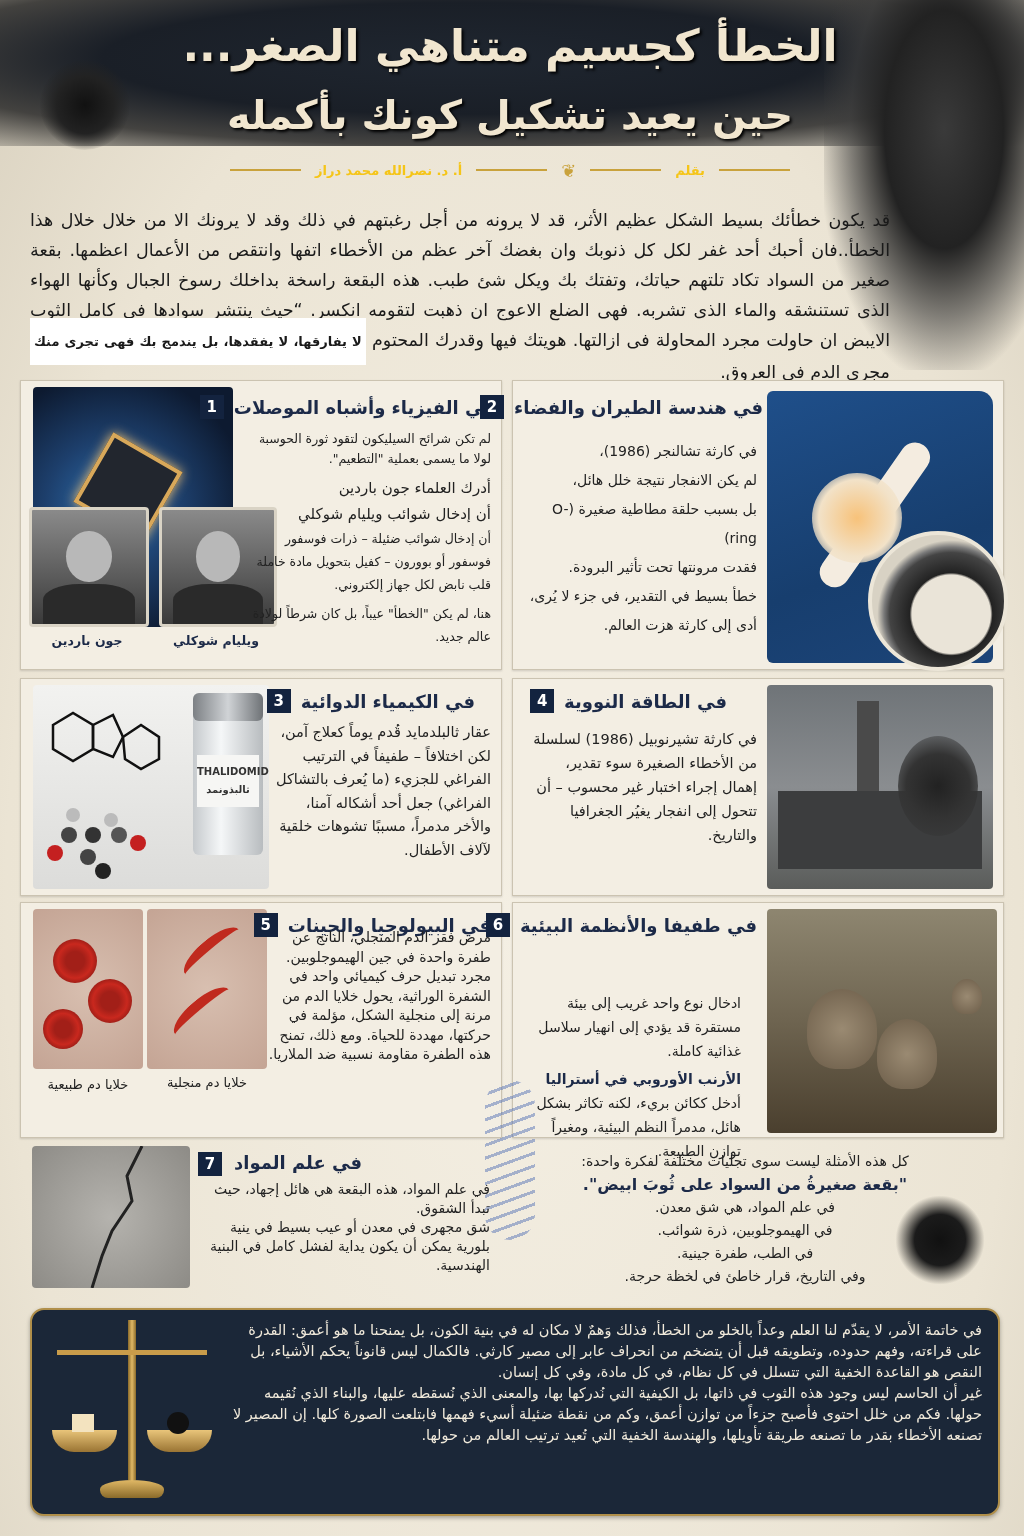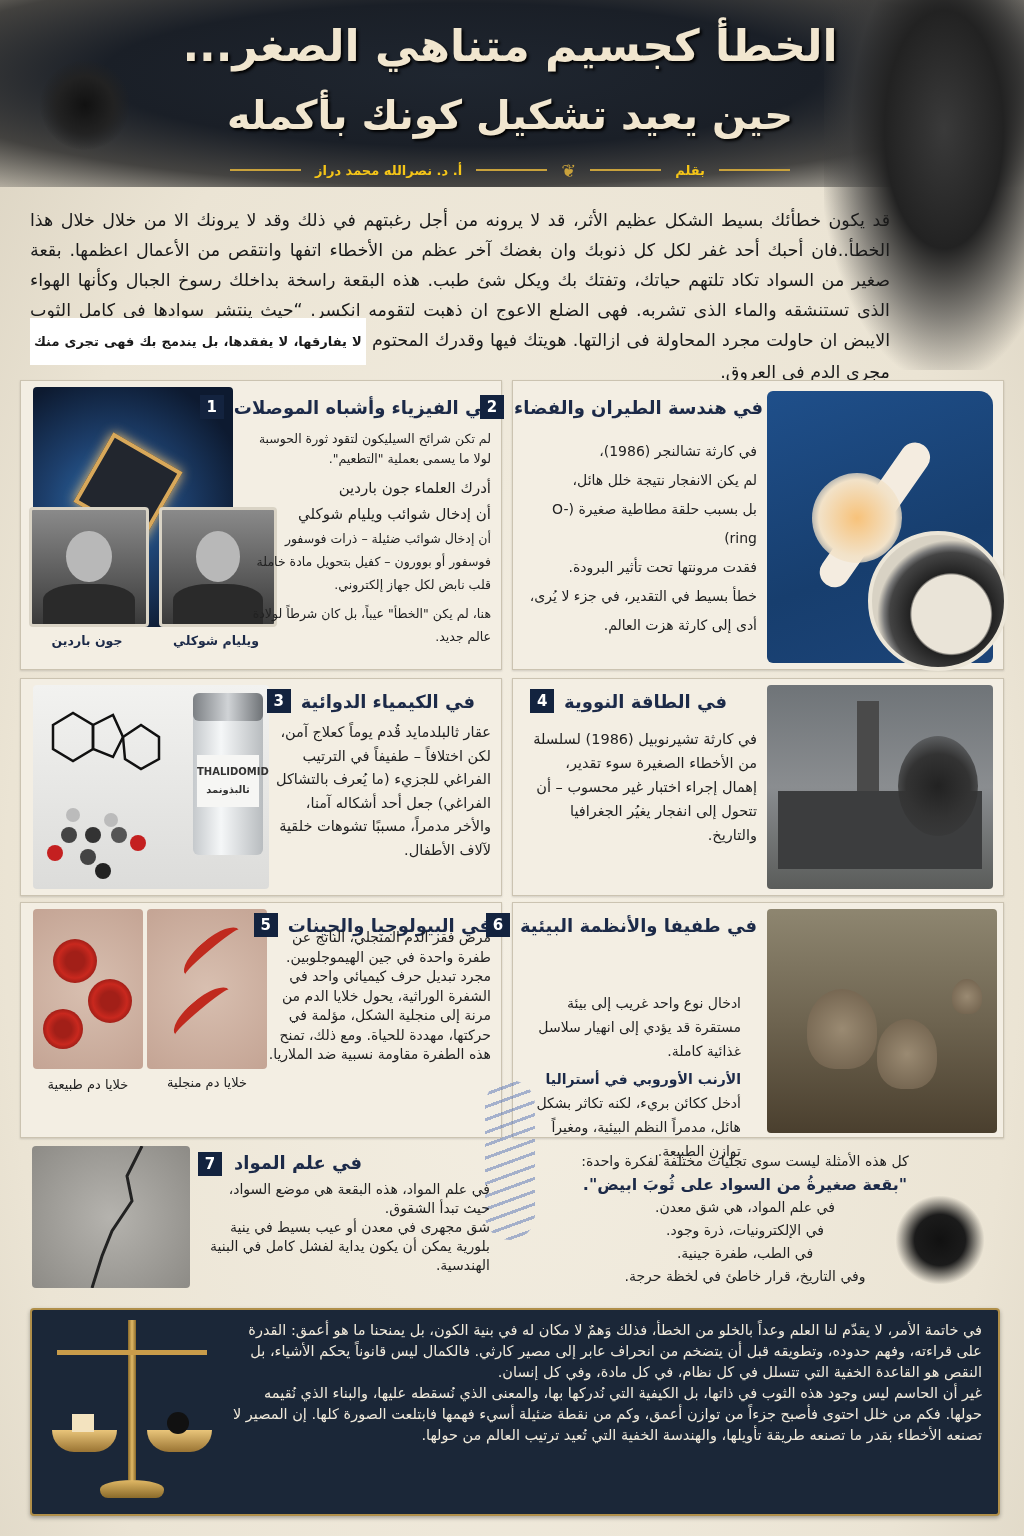--- a/index.html
+++ b/index.html
@@ -1,21 +1,21 @@
 <!DOCTYPE html>
 <html><head>
 <meta charset="utf-8">
 <style>
   *{box-sizing:border-box;margin:0;padding:0;}
   html,body{width:1024px;height:1536px;overflow:hidden;}
   body{background:#ece6d8;font-family:"DejaVu Sans",sans-serif;color:#1a1a1a;position:relative;}
   .page{position:absolute;left:0;top:0;width:1024px;height:1536px;
     background:radial-gradient(ellipse at 50% 60%,#f4efe3 0%,#ebe4d4 70%,#d9d1bf 100%);}
   
-  .header{position:absolute;left:0;top:0;width:1024px;height:187px;
+  .header{position:absolute;left:0;top:0;width:1024px;height:146px;
     background:radial-gradient(ellipse at 45% 40%,#1f2630 0%,#1a1f27 45%,rgba(40,40,40,0.85) 70%,rgba(236,230,216,0) 100%);}
   .header .splat-left{position:absolute;left:40px;top:60px;width:90px;height:90px;border-radius:50%;
     background:radial-gradient(circle,#111 0%,#222 45%,rgba(30,30,30,0) 72%);}
   .header .man{position:absolute;right:0;top:0;width:200px;height:370px;
     background:radial-gradient(ellipse at 60% 35%,#3a3a3a 0%,#222 35%,rgba(60,60,60,0.6) 55%,rgba(236,230,216,0) 75%);}
   .title1{position:absolute;top:20px;left:150px;width:720px;text-align:center;
     font-family:"DejaVu Sans",sans-serif;font-weight:bold;font-size:44px;color:#f1e6cf;
     text-shadow:2px 2px 3px #000;direction:rtl;}
   .title2{position:absolute;top:92px;left:150px;width:720px;text-align:center;
     font-weight:bold;font-size:40px;color:#f1e6cf;text-shadow:2px 2px 3px #000;direction:rtl;}
@@ -62,21 +62,21 @@
   .crack{background:radial-gradient(circle,#b5b3ae,#8d8b86);}
   .dna{position:absolute;left:485px;top:1080px;width:50px;height:160px;
     background:repeating-linear-gradient(160deg,rgba(80,110,180,.6) 0 3px,rgba(0,0,0,0) 3px 12px);border-radius:25px;opacity:.8;}
   
   .summary{position:absolute;top:1150px;left:540px;width:410px;direction:rtl;text-align:center;font-size:14px;line-height:23px;color:#222;}
   .summary .quote{font-weight:bold;font-size:16px;color:#1c2a48;}
   .splat-right{position:absolute;left:895px;top:1195px;width:90px;height:90px;border-radius:50%;
     background:radial-gradient(circle,#111 0%,#1b1b1b 40%,rgba(30,30,30,0) 70%);}
   
   .conclusion{position:absolute;left:30px;top:1308px;width:970px;height:208px;background:#1b2738;
-    border:2px solid #b08f4a;border-radius:4px;box-shadow:0 2px 4px rgba(0,0,0,.3);}
+    border:2px solid #b08f4a;border-radius:14px;box-shadow:0 2px 4px rgba(0,0,0,.3);}
   .conclusion .text{position:absolute;left:200px;top:10px;width:750px;direction:rtl;text-align:right;
     font-size:14.5px;line-height:21px;color:#f1eadb;}
   .conclusion .text p{margin-bottom:0;}
   .scale{position:absolute;left:10px;top:0;width:180px;height:205px;}
   .scale .pole{position:absolute;left:86px;top:10px;width:8px;height:160px;background:linear-gradient(90deg,#8a6a2a,#e0b865,#8a6a2a);}
   .scale .beam{position:absolute;left:15px;top:40px;width:150px;height:5px;background:#c99c4a;}
   .scale .pan{position:absolute;top:120px;width:65px;height:22px;border-radius:0 0 35px 35px;background:linear-gradient(#e9c57a,#9a7433);}
   .scale .base{position:absolute;left:58px;top:170px;width:64px;height:18px;border-radius:50% 50% 8px 8px;background:linear-gradient(#e0b865,#8a6a2a);}
   .scale .cube{position:absolute;left:30px;top:104px;width:22px;height:18px;background:#f3e3bf;}
   .scale .ball{position:absolute;left:125px;top:102px;width:22px;height:22px;border-radius:50%;background:#111;}
@@ -245,30 +245,30 @@
     <div class="photo crack" style="left:12px;top:2px;width:158px;height:142px;">
       <svg width="158" height="142" viewBox="0 0 158 142">
           <path d="M110,0 L95,30 L100,55 L80,85 L70,110 L60,142" stroke="#222" stroke-width="3" fill="none"></path>
         </svg>
     </div>
     <div class="card-title" style="right:140px;top:8px;">
       <span>في علم المواد</span>
     </div>
     <span class="num" style="position:absolute;left:178px;top:8px;">7</span>
     <div class="card-body" style="left:190px;top:36px;width:280px;font-size:14px;line-height:19px;">
-      <p>في علم المواد، هذه البقعة هي موضع السواد، حيث تبدأ الشقوق.</p>
+      <p>في علم المواد، هذه البقعة هي هائل إجهاد، حيث تبدأ الشقوق.</p>
       <p>شق مجهرى في معدن أو عيب بسيط في ينية بلورية يمكن أن يكون يداية لفشل كامل في البنية الهندسية.</p>
     </div>
   </div>
 
   <div class="summary">
     <p>كل هذه الأمثلة ليست سوى تجليات مختلفة لفكرة واحدة:</p>
     <p class="quote">"بقعة صغيرةُ من السواد على ثُوبَ ابيض".</p>
     <p>في علم المواد، هي شق معدن.</p>
-    <p>في الإلكترونيات، ذرة وجود.</p>
+    <p>في الهيموجلوبين، ذرة شوائب.</p>
     <p>في الطب، طفرة جينية.</p>
     <p>وفي التاريخ، قرار خاطئ في لخظة حرجة.</p>
   </div>
   <div class="splat-right"></div>
 
   <div class="conclusion">
     <div class="scale">
       <div class="pole"></div>
         <div class="beam"></div>
       <div class="pan" style="left:10px;"></div>

